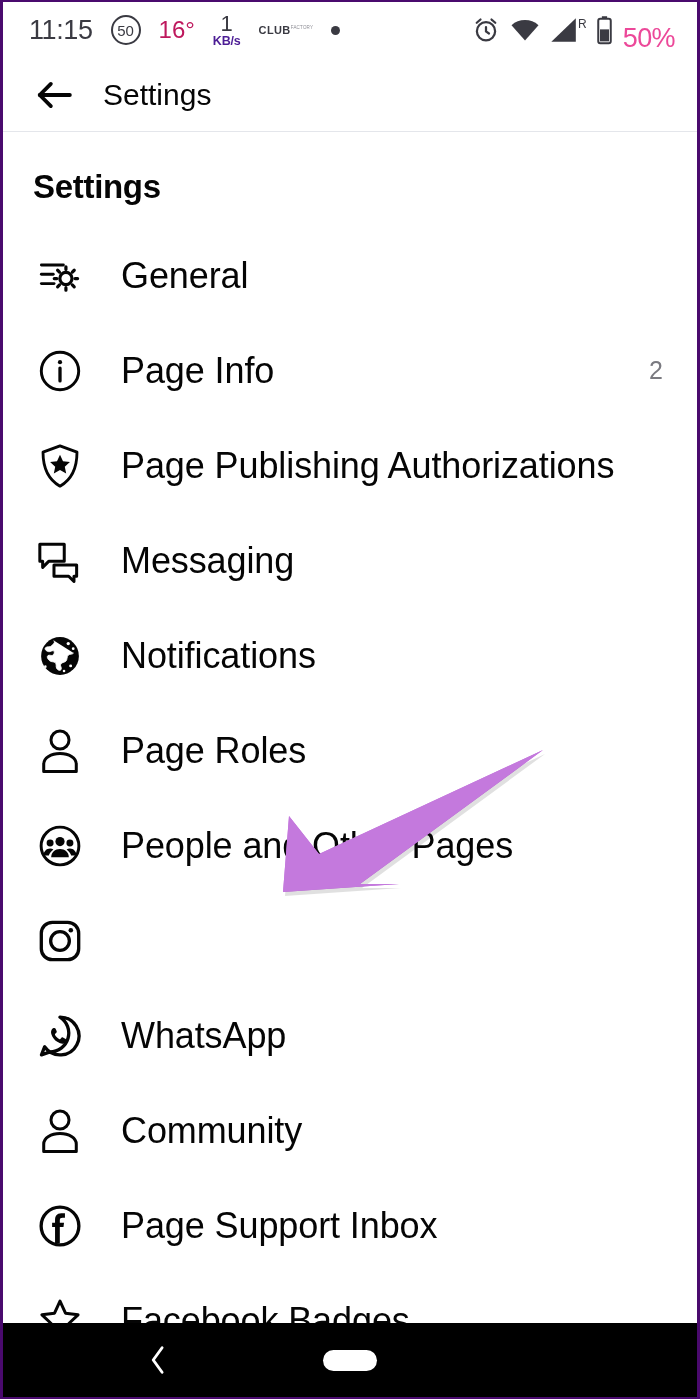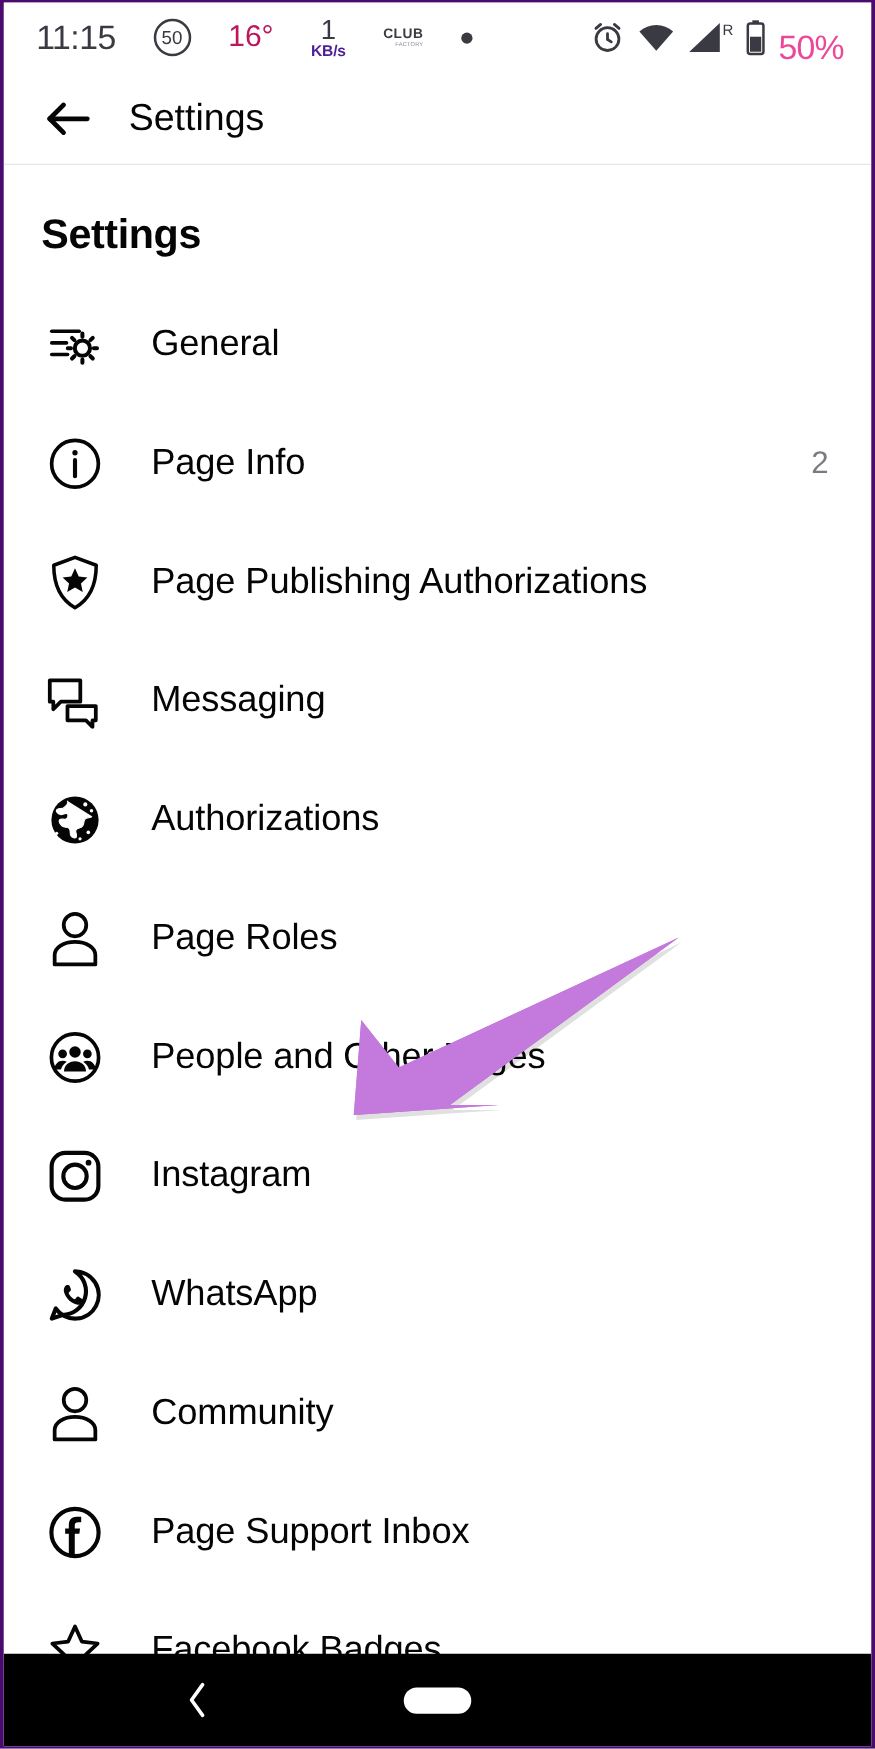--- a/index.html
+++ b/index.html
@@ -35,21 +35,21 @@
     align-items: center;
     justify-content: space-between;
     padding: 0 22px 0 26px;
     background: #ffffff;
     color: #3a3a42;
   }
   .sb-left, .sb-right {
     display: flex;
     align-items: center;
   }
-  .sb-left { gap: 30px; }
+  .sb-left { gap: 18px; }
   .sb-right { gap: 9px; }
 
   .sb-clock {
     font-size: 27px;
     font-weight: 400;
     letter-spacing: -0.4px;
     color: #3a3a42;
   }
   .sb-circle-badge {
     width: 30px; height: 30px;
@@ -68,22 +68,22 @@
     display: flex;
     flex-direction: column;
     align-items: center;
     line-height: 1;
   }
   .sb-net-num { font-size: 22px; color: #3a3a42; }
   .sb-net-unit { font-size: 12.5px; font-weight: bold; color: #4c1d95; letter-spacing: -0.2px;}
 
   .sb-club {
     display: flex;
-    flex-direction: column;
-    align-items: flex-end;
+    flex-direction: row;
+    align-items: flex-start;
     line-height: 1;
   }
   .sb-club-main { font-size: 11px; font-weight: bold; letter-spacing: 0.4px; color: #3a3a42; }
   .sb-club-sub  { font-size: 4.5px; letter-spacing: 0.2px; color: #8d8d95; margin-top: 1px; }
 
   .sb-dot {
     width: 9px; height: 9px;
     border-radius: 50%;
     background: #3a3a42;
   }
@@ -152,21 +152,21 @@
   }
   .row-icon {
     width: 50px;
     min-width: 50px;
     height: 50px;
     display: flex;
     align-items: center;
     justify-content: center;
   }
   .row-label {
-    font-size: 29px;
+    font-size: 36px;
     color: #050505;
     margin-left: 36px;
     flex: 1;
     white-space: nowrap;
     letter-spacing: -0.1px;
   }
   .row-badge {
     font-size: 25px;
     color: #7a7a80;
     margin-left: auto;
@@ -344,21 +344,21 @@
                      C13.1 18.4 11.9 17.4 12.4 16.4 C12.9 15.4 14.4 15.6 15.2 14.8
                      C16.1 13.9 15.6 12.4 16.4 11.6 C17.2 10.8 18.8 11.2 19.4 10.4" fill="#ffffff" stroke="#ffffff" stroke-width="0.5"></path>
             <circle cx="16.5" cy="5.2" r="0.9" fill="#ffffff"></circle>
             <circle cx="19.2" cy="8.0" r="0.75" fill="#ffffff"></circle>
             <circle cx="17.8" cy="17.4" r="0.8" fill="#ffffff"></circle>
             <circle cx="14.2" cy="20.2" r="0.7" fill="#ffffff"></circle>
             <circle cx="4.0" cy="17.8" r="0.7" fill="#ffffff"></circle>
             <circle cx="2.9" cy="4.6" r="0.6" fill="#ffffff"></circle>
           </svg>
         </span>
-        <span class="row-label">Authorizations</span>
+        <span class="row-label">Notifications</span>
         <span class="row-badge"></span>
       </div>
 
       <div class="row">
         <span class="row-icon">
           <svg width="42" height="46" viewBox="0 0 22 26" fill="none" stroke="#050505" stroke-width="1.7">
             <circle cx="11" cy="6.8" r="5.1"></circle>
             <path d="M1.8 24.6 V20.4 C1.8 16.9 5.9 14.4 11 14.4 C16.1 14.4 20.2 16.9 20.2 20.4 V24.6 Z" stroke-linejoin="round"></path>
           </svg>
         </span>
@@ -383,21 +383,20 @@
       </div>
 
       <div class="row">
         <span class="row-icon">
           <svg width="44" height="44" viewBox="0 0 24 24" fill="none" stroke="#050505" stroke-width="1.8">
             <rect x="1.8" y="1.8" width="20.4" height="20.4" rx="6"></rect>
             <circle cx="12" cy="12" r="5.1"></circle>
             <circle cx="17.9" cy="6.1" r="1.25" fill="#050505" stroke="none"></circle>
           </svg>
         </span>
-        <span class="row-label">Instagram</span>
         <span class="row-badge"></span>
       </div>
 
       <div class="row">
         <span class="row-icon">
           <svg width="44" height="44" viewBox="0 0 24 24" fill="none">
             <path d="M12 1.7 A10.3 10.3 0 1 1 3.6 17.9 L1.9 22.3 L6.5 20.7 A10.3 10.3 0 0 0 12 1.7 Z" stroke="#050505" stroke-width="1.8" stroke-linejoin="round" fill="none"></path>
             <path d="M8.9 7.6 C8.4 7.6 7.9 7.8 7.6 8.3 C7.2 8.9 6.9 9.8 7.3 11.0
                      C7.8 12.6 9.0 14.2 10.5 15.2 C12.0 16.2 13.3 16.4 14.1 16.1
                      C14.8 15.8 15.3 15.2 15.4 14.6 C15.5 14.2 15.4 13.9 15.1 13.7

